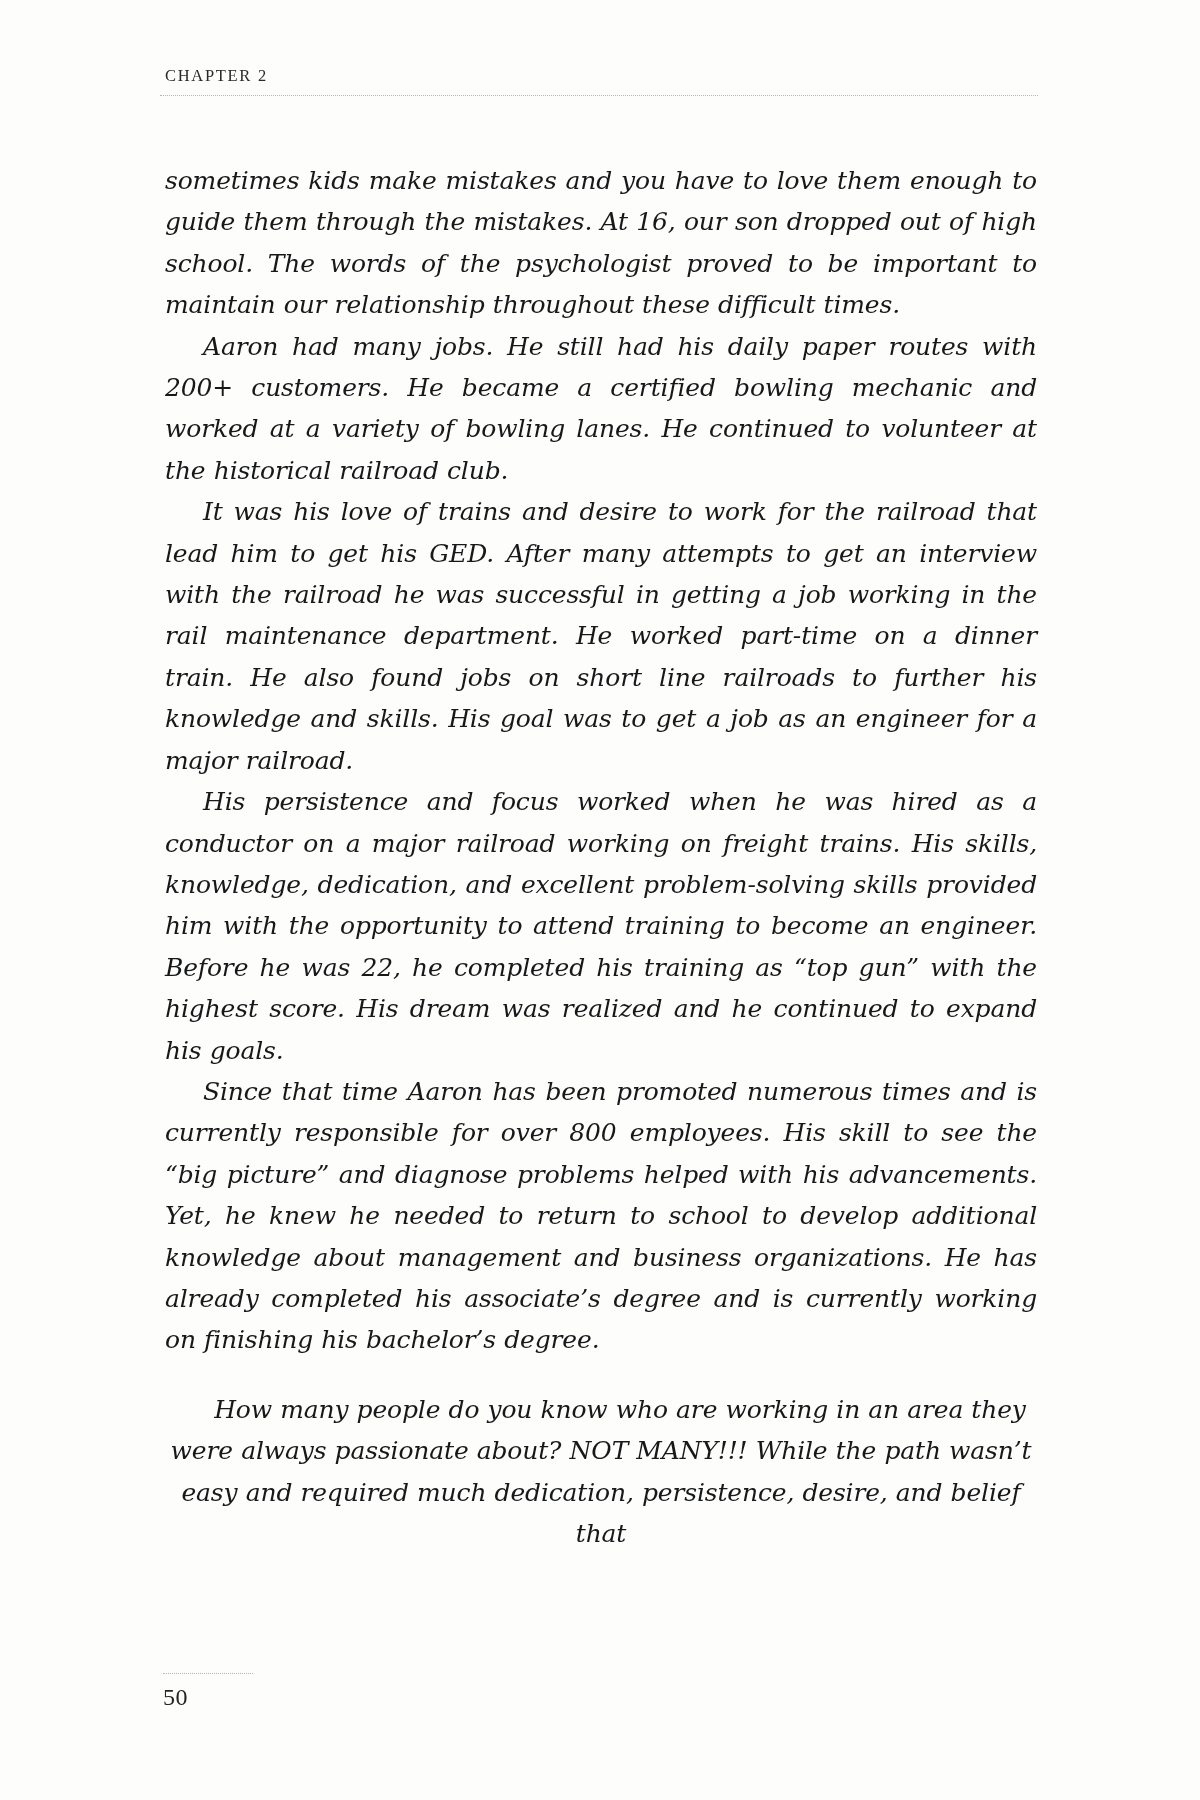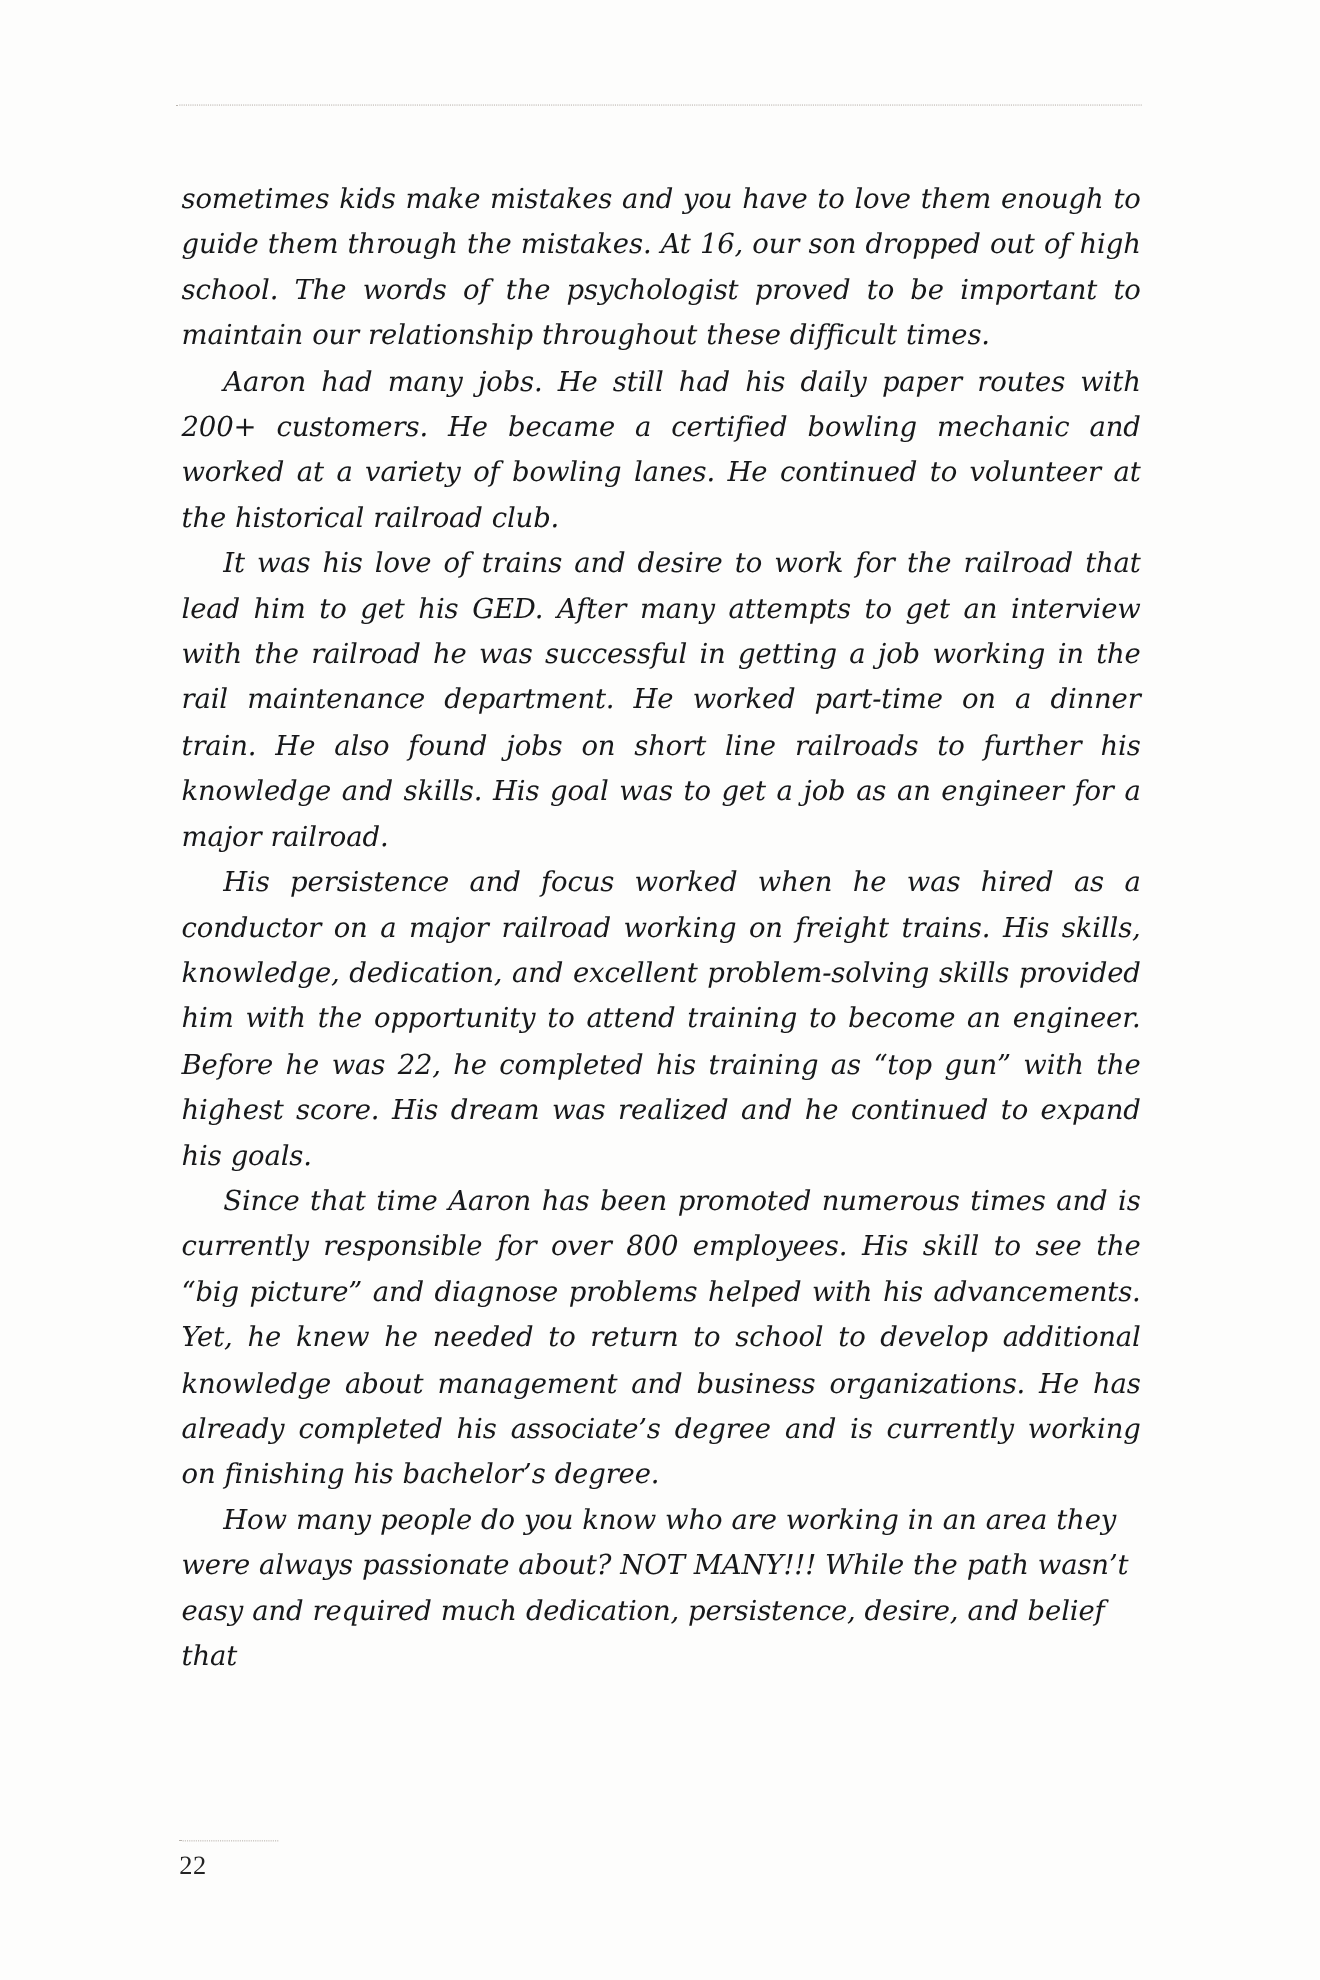--- a/index.html
+++ b/index.html
@@ -64,21 +64,22 @@
     text-align: justify;
     text-justify: inter-word;
     letter-spacing: -0.15px;
     word-spacing: 0.4px;
     hyphens: manual;
   }
   p.para.indent {
     text-indent: 38px;
   }
   p.para.last {
-    text-align: left;
+    text-align: center;
+    margin-top: 28px;
   }
   
   .footer-rule {
     position: absolute;
     left: 163px;
     top: 1673px;
     width: 90px;
     height: 1px;
     border-top: 1px dotted #b9b4ae;
   }
@@ -90,27 +91,30 @@
     font-size: 24px;
     color: #242424;
     letter-spacing: 0.5px;
   }
 </style>
 </head>
 <body>
 
 <div class="page">
 
+  <div class="header">
+    <span class="header-label">CHAPTER 2</span>
+  </div>
   <div class="header-rule"></div>
 
   <div class="content">
     <p class="para">sometimes kids make mistakes and you have to love them enough to guide them through the mistakes. At 16, our son dropped out of high school. The words of the psychologist proved to be important to main­tain our relationship throughout these difficult times.</p>
     <p class="para indent">Aaron had many jobs. He still had his daily paper routes with 200+ customers. He became a certified bowling mechanic and worked at a variety of bowling lanes. He continued to volunteer at the historical railroad club.</p>
     <p class="para indent">It was his love of trains and desire to work for the railroad that lead him to get his GED. After many attempts to get an interview with the railroad he was successful in getting a job working in the rail mainte­nance department. He worked part-time on a dinner train. He also found jobs on short line railroads to further his knowledge and skills. His goal was to get a job as an engineer for a major railroad.</p>
     <p class="para indent">His persistence and focus worked when he was hired as a conductor on a major railroad working on freight trains. His skills, knowledge, dedication, and excellent problem-solving skills provided him with the opportunity to attend training to become an engineer. Before he was 22, he completed his training as “top gun” with the highest score. His dream was realized and he continued to expand his goals.</p>
     <p class="para indent">Since that time Aaron has been promoted numerous times and is currently responsible for over 800 employees. His skill to see the “big picture” and diagnose problems helped with his advancements. Yet, he knew he needed to return to school to develop additional knowledge about management and business organizations. He has already completed his associate’s degree and is currently working on finishing his bachelor’s degree.</p>
     <p class="para indent last">How many people do you know who are working in an area they were always passionate about? NOT MANY!!! While the path wasn’t easy and required much dedication, persistence, desire, and belief that</p>
   </div>
 
   <div class="footer-rule"></div>
-  <div class="folio">22</div>
+  <div class="folio">50</div>
 
 </div>
 
 </body></html>

